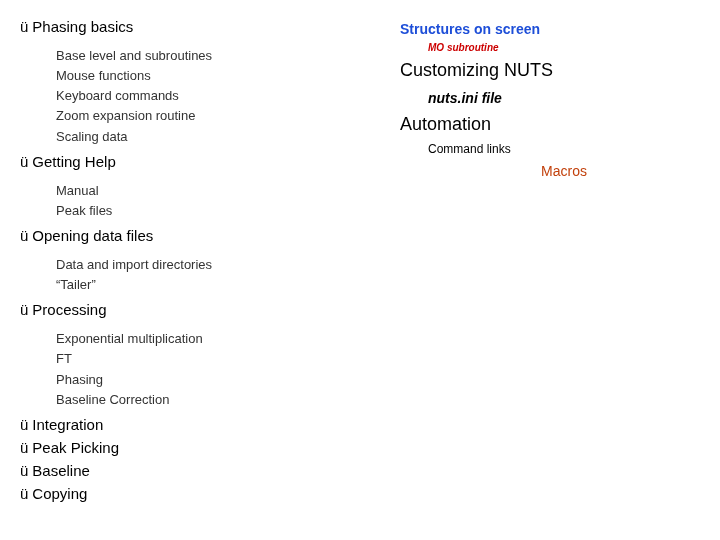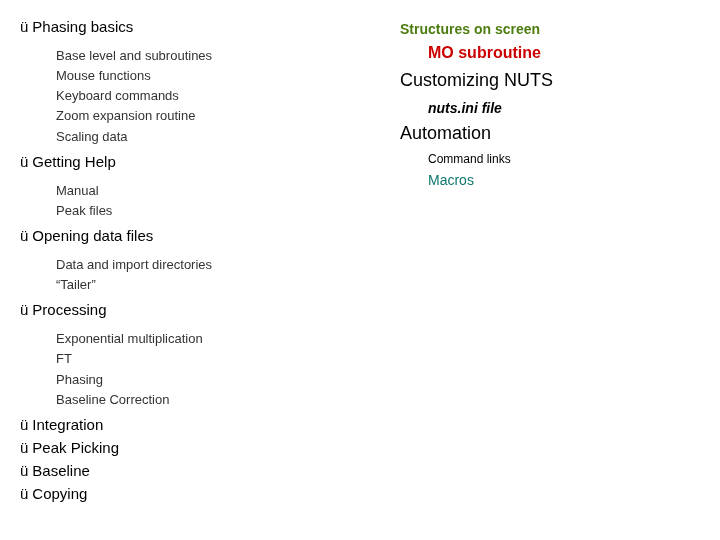--- a/index.html
+++ b/index.html
@@ -120,20 +120,20 @@
     <div class="section">
       <div class="section-header">
         <span class="checkmark">ü</span>
         <span class="section-title">Copying</span>
       </div>
     </div>
   </div>
 
 <div class="right-panel">
 
-<div style="font-size: 14px; font-weight: bold; color: #4d7c0f; padding-left: 0px; line-height: 1.6; margin-bottom: 0px;">Structures on screen</div>
-    <div style="font-size: 16px; font-weight: bold; color: rgb(204, 0, 0); padding-left: 28px; line-height: 1.6; margin-bottom: 0px;">MO subroutine</div>
+<div style="font-size: 14px; font-weight: bold; color: #1d4ed8; padding-left: 0px; line-height: 1.6; margin-bottom: 0px;">Structures on screen</div>
+    <div style="font-size: 10px; font-weight: bold; color: rgb(204, 0, 0); padding-left: 28px; line-height: 1.6; margin-bottom: 0px; font-style: italic;">MO subroutine</div>
     <div style="font-size: 18px; font-weight: normal; color: rgb(0, 0, 0); padding-left: 0px; line-height: 1.6; margin-bottom: 2px;">Customizing NUTS</div>
     <div style="font-size: 14px; font-weight: bold; color: rgb(0, 0, 0); padding-left: 28px; line-height: 1.6; margin-bottom: 0px; font-style: italic;">nuts.ini file</div>
     <div style="font-size: 18px; font-weight: normal; color: rgb(0, 0, 0); padding-left: 0px; line-height: 1.6; margin-bottom: 2px;">Automation</div>
     <div style="font-size: 12px; font-weight: normal; color: rgb(0, 0, 0); padding-left: 28px; line-height: 1.6; margin-bottom: 0px;">Command links</div>
-    <div style="font-size: 14px; font-weight: normal; color: #0f766e; padding-left: 28px; line-height: 1.6; margin-bottom: 0px;">Macros</div>
+    <div style="font-size: 14px; font-weight: normal; color: #c2410c; padding-left: 28px; line-height: 1.6; margin-bottom: 0px; text-align: center;">Macros</div>
   </div>
 
 </body></html>

